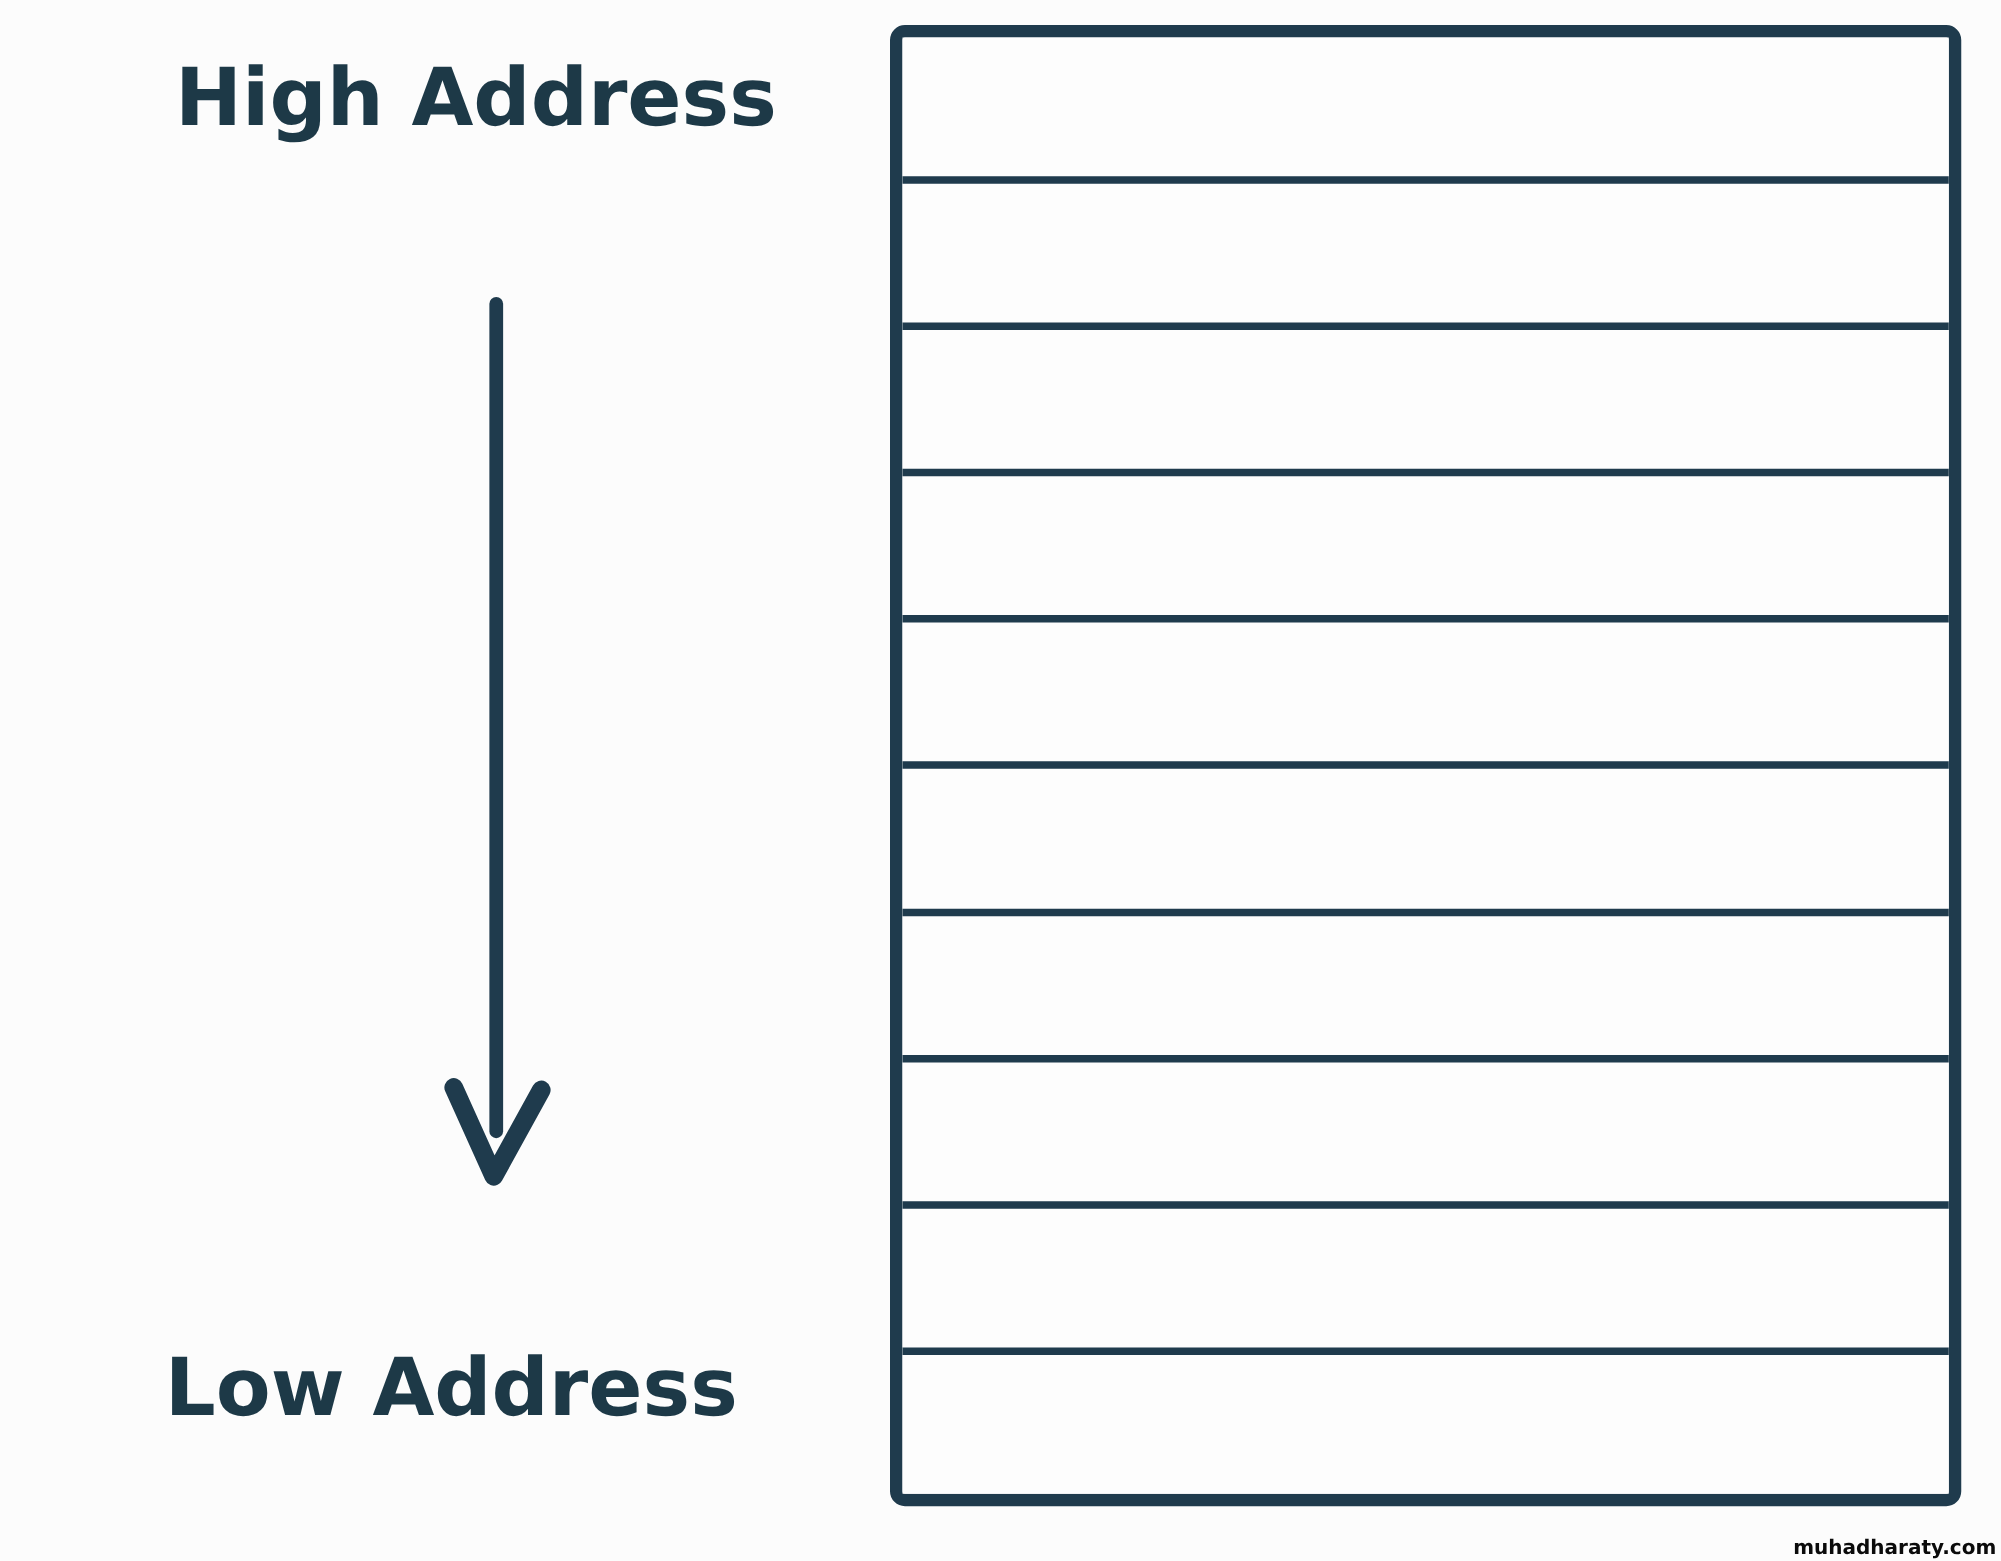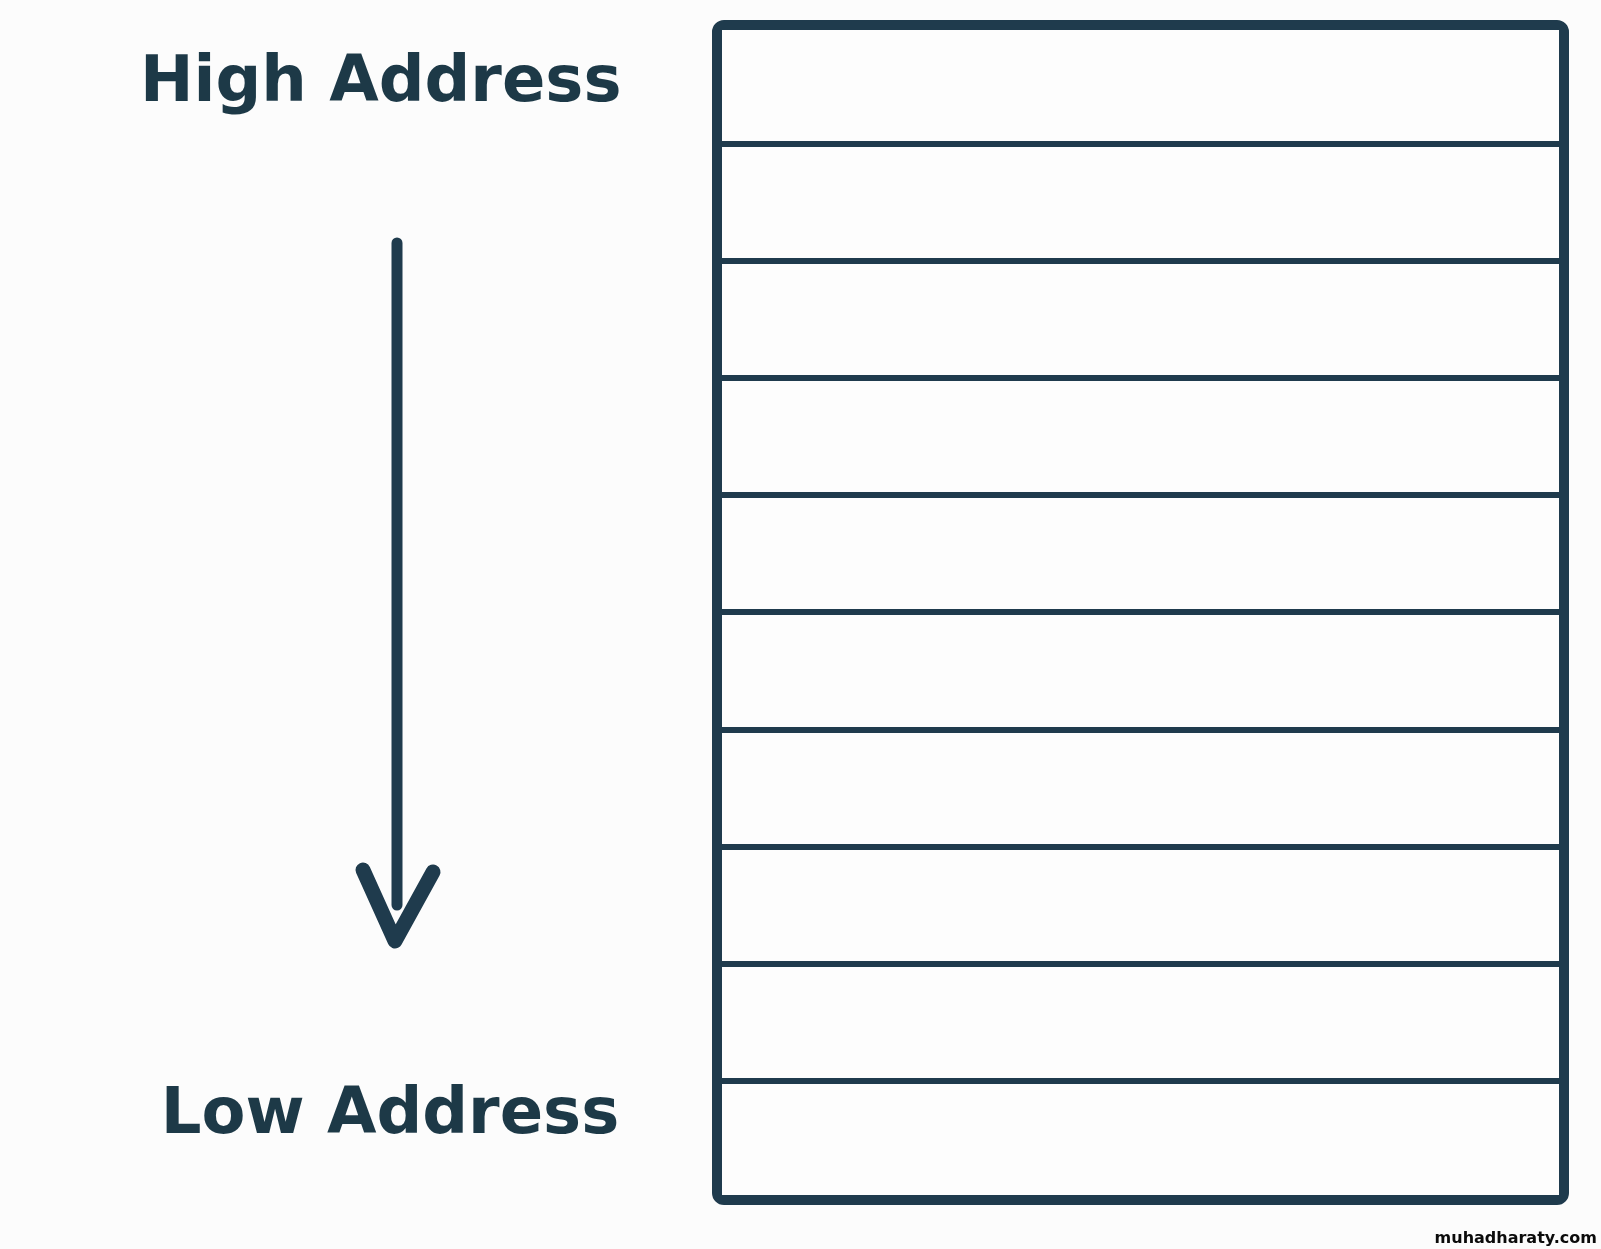--- a/index.html
+++ b/index.html
@@ -23,21 +23,21 @@
   .addr-label {
     position: absolute;
     color: var(--text);
     font-weight: 700;
     font-size: 64px;
     letter-spacing: 0px;
     text-align: center;
     white-space: nowrap;
   }
   .addr-label.high { left: 140px; top: 42px;  width: 480px; }
-  .addr-label.low  { left: 126px; top: 1074px; width: 470px; margin-left: 29px; }
+  .addr-label.low  { left: 126px; top: 1074px; width: 470px; }
 
   .arrow-svg {
     position: absolute;
     left: 330px;
     top: 225px;
     width: 140px;
     height: 740px;
   }
   .arrow-svg .shaft {
     stroke: var(--ink);

